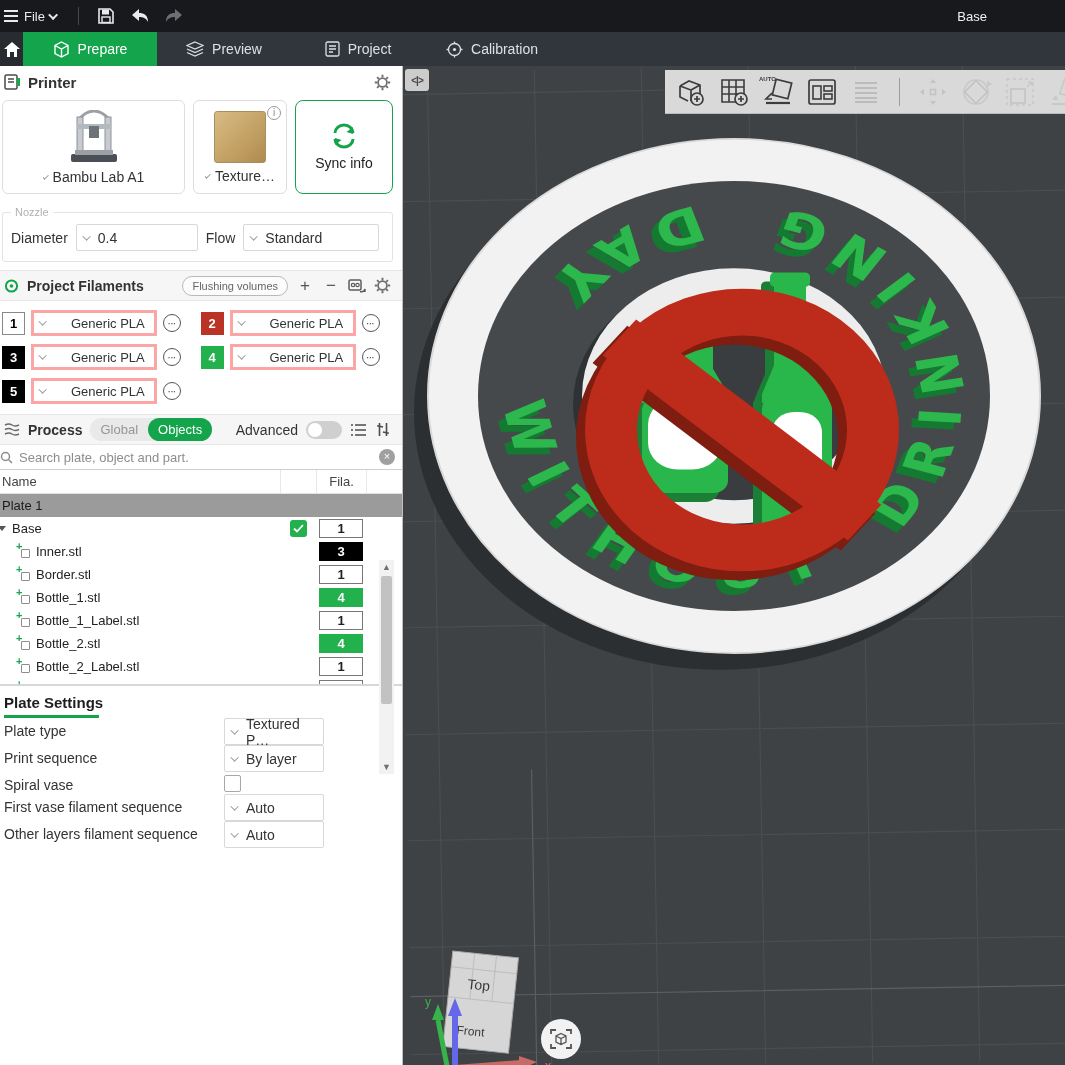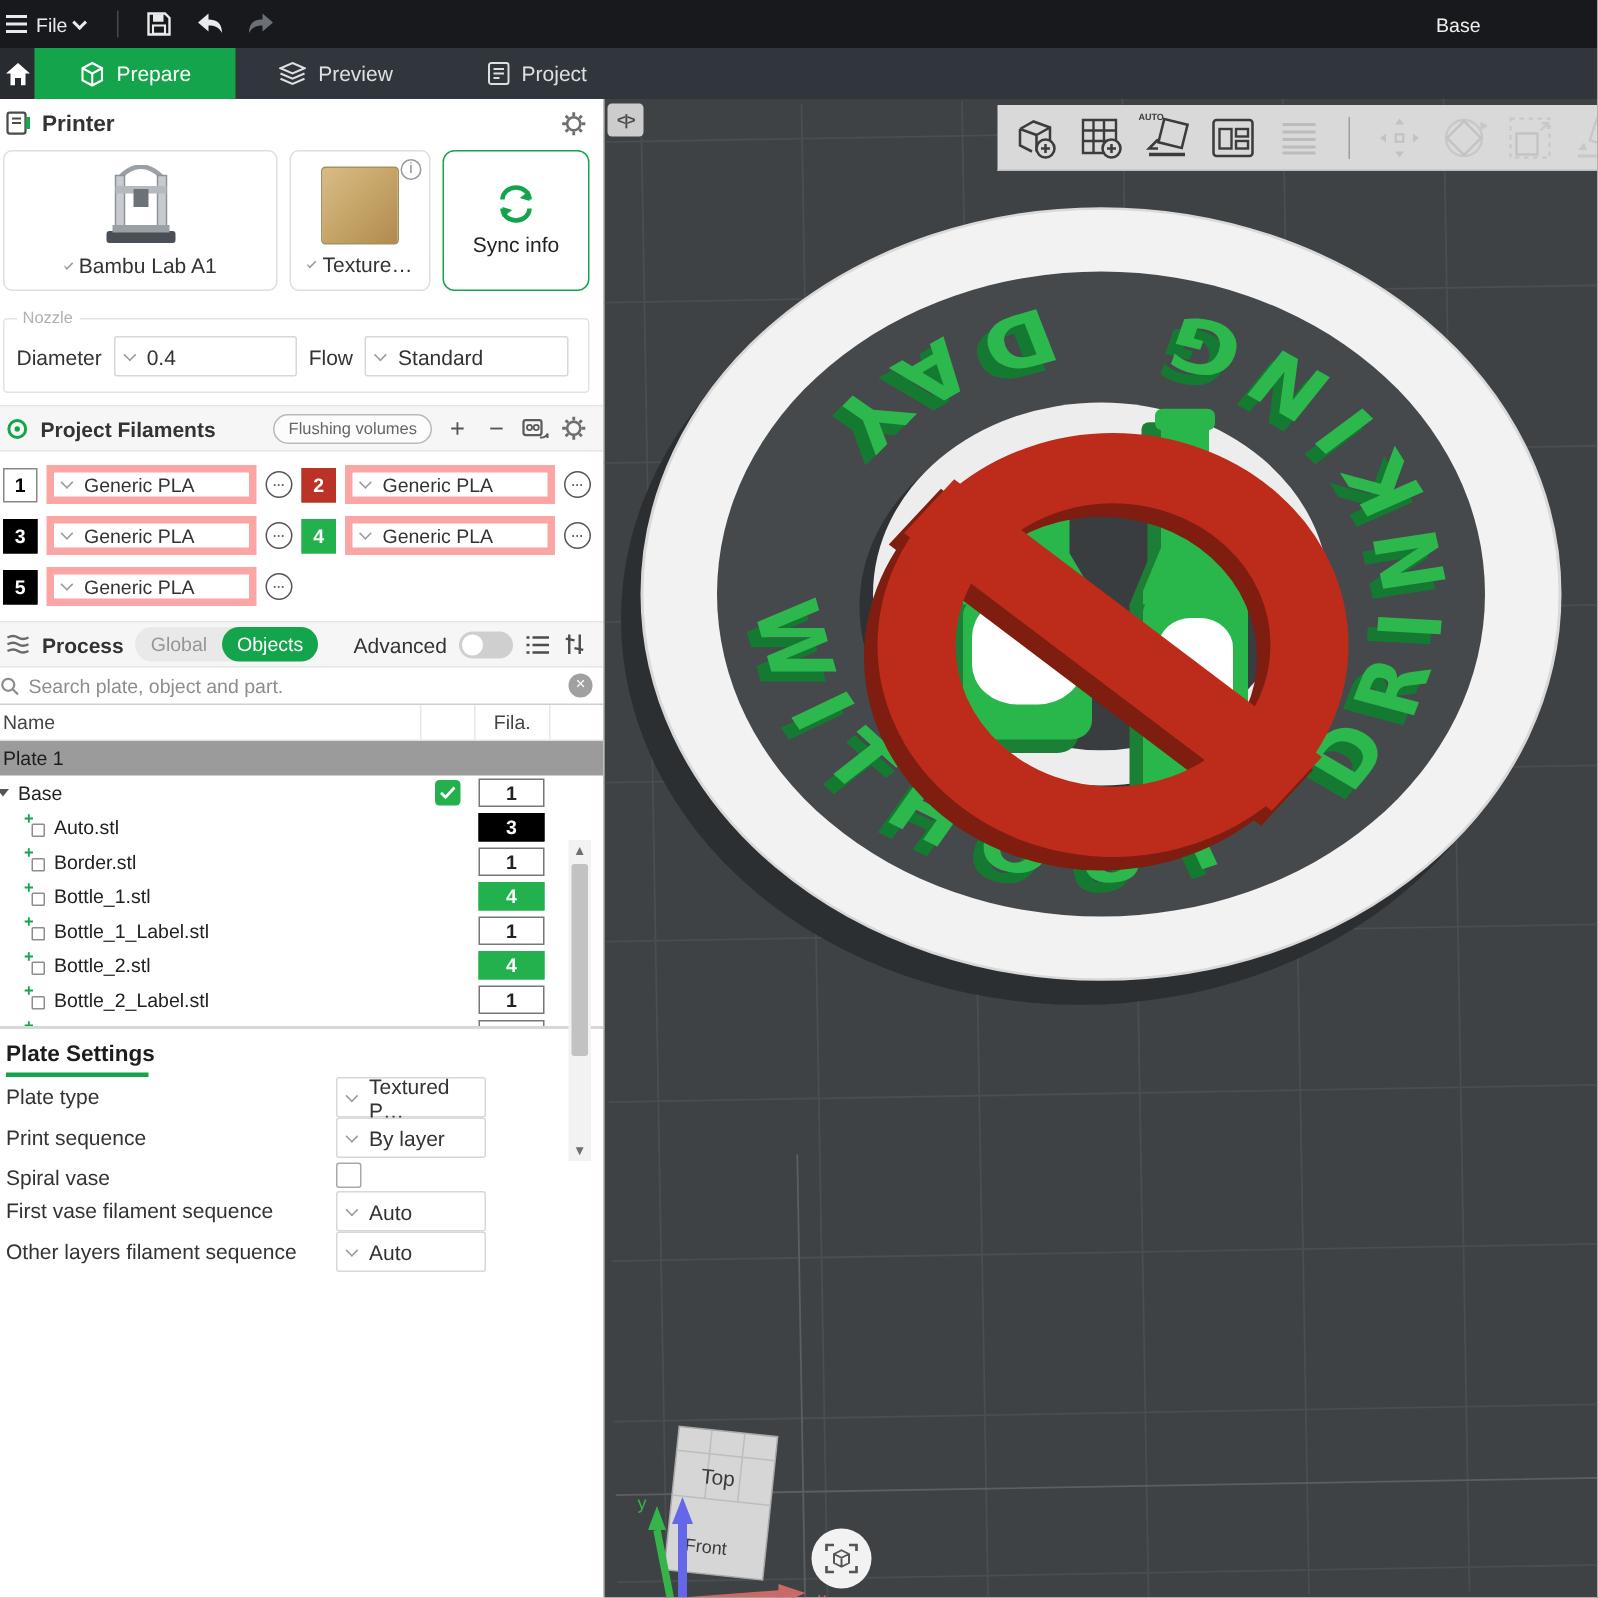--- a/index.html
+++ b/index.html
@@ -72,22 +72,22 @@
   .strip .title { font-size:14px; font-weight:bold; color:#333; }
   .pill { border:1px solid #b9b9b9; border-radius:11px; font-size:11px; color:#666;
     padding:3px 9px; background:#fcfcfc; white-space:nowrap; }
   .ico-txt { font-size:17px; color:#555; width:18px; text-align:center; line-height:18px; }
 
   
   .fil-grid { padding:9px 10px 10px 10px; display:flex; flex-direction:column; gap:8px; }
   .fil-row { display:flex; align-items:center; gap:6px; height:26px; }
   .fil-badge { width:23px; height:23px; display:flex; align-items:center; justify-content:center;
     font-size:13px; font-weight:bold; border:1px solid #888; flex:0 0 auto; }
-  .fil-sel { width:140px; height:26px; border:5px solid #fca5a5; display:flex; align-items:center;
-    gap:7px; padding:0 7px; font-size:13px; color:#333; }
+  .fil-sel { width:126px; height:26px; border:3px solid #fca5a5; display:flex; align-items:center;
+    gap:24px; padding:0 7px; font-size:13px; color:#333; }
   .more { width:18px; height:18px; border-radius:50%; border:1.4px solid #555; color:#555;
     font-size:8px; letter-spacing:0; display:flex; align-items:center; justify-content:center;
     flex:0 0 auto; font-weight:bold; }
   .fil-half { display:flex; align-items:center; gap:6px; width:50%; }
 
   
   .seg { background:#e9e9e9; border-radius:12px; display:flex; align-items:center; height:23px; }
   .seg .g { padding:0 10px; font-size:13px; color:#969696; }
   .seg .o { padding:0 10px; font-size:13px; color:#fff; background:#14a44b; border-radius:12px;
     height:23px; display:flex; align-items:center; }
@@ -223,20 +223,28 @@
     </svg>
     <span>Preview</span>
   </div>
   <div class="tab">
     <svg width="15" height="16" viewBox="0 0 15 16">
       <rect x="1" y="1" width="13" height="14" rx="1.5" fill="none" stroke="#dde0e3" stroke-width="1.3"></rect>
       <path d="M4 5 H11 M4 8 H11 M4 11 H8" stroke="#dde0e3" stroke-width="1.3"></path>
     </svg>
     <span>Project</span>
   </div>
+  <div class="tab">
+    <svg width="17" height="17" viewBox="0 0 17 17">
+      <circle cx="8.5" cy="8.5" r="6" fill="none" stroke="#dde0e3" stroke-width="1.3"></circle>
+      <circle cx="8.5" cy="8.5" r="1.6" fill="#dde0e3"></circle>
+      <path d="M8.5 0.5 V3 M8.5 14 V16.5 M0.5 8.5 H3 M14 8.5 H16.5" stroke="#dde0e3" stroke-width="1.3"></path>
+    </svg>
+    <span>Calibration</span>
+  </div>
 </div>
 
 <div class="main">
 
   <div class="panel">
    <div class="panel-inner">
 
     <div class="sec-head">
       <svg width="17" height="16" viewBox="0 0 17 16">
         <rect x="1" y="1" width="12" height="14" rx="1.5" fill="none" stroke="#4a4a4a" stroke-width="1.5"></rect>
@@ -441,21 +449,21 @@
         <span class="end"></span>
             <span class="sb"></span>
       </div>
 
       <div class="trow part-row">
         <span class="name">
               <span class="part-ic">
                 <b>+</b>
                 <i></i>
               </span>
-          <span>Auto.stl</span>
+          <span>Inner.stl</span>
             </span>
         <span class="chk"></span>
         <span class="fila">
               <span class="badge" style="color: rgb(255, 255, 255); border-color: rgb(0, 0, 0); background-color: rgb(0, 0, 0);">3</span>
             </span>
         <span class="end"></span>
             <span class="sb"></span>
       </div>
       <div class="trow part-row">
         <span class="name">

